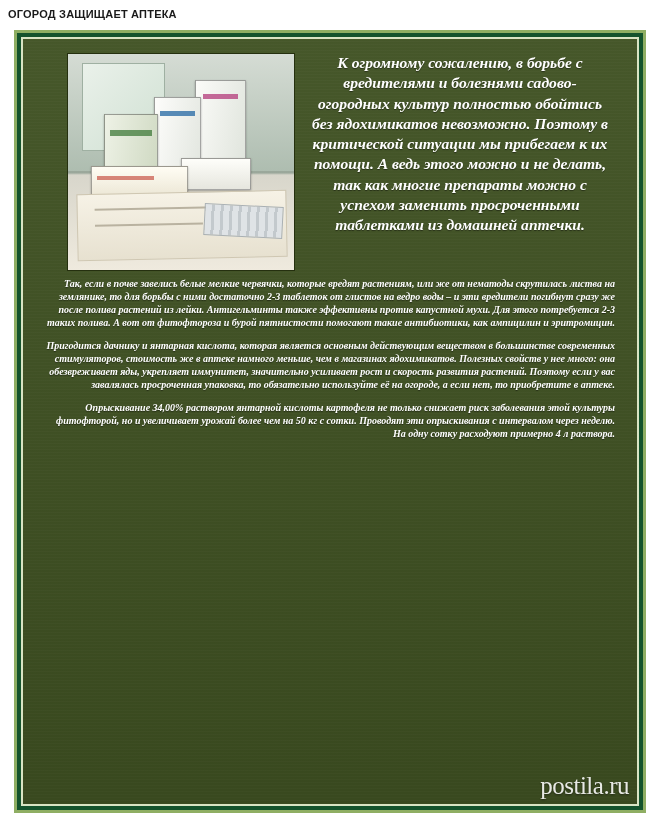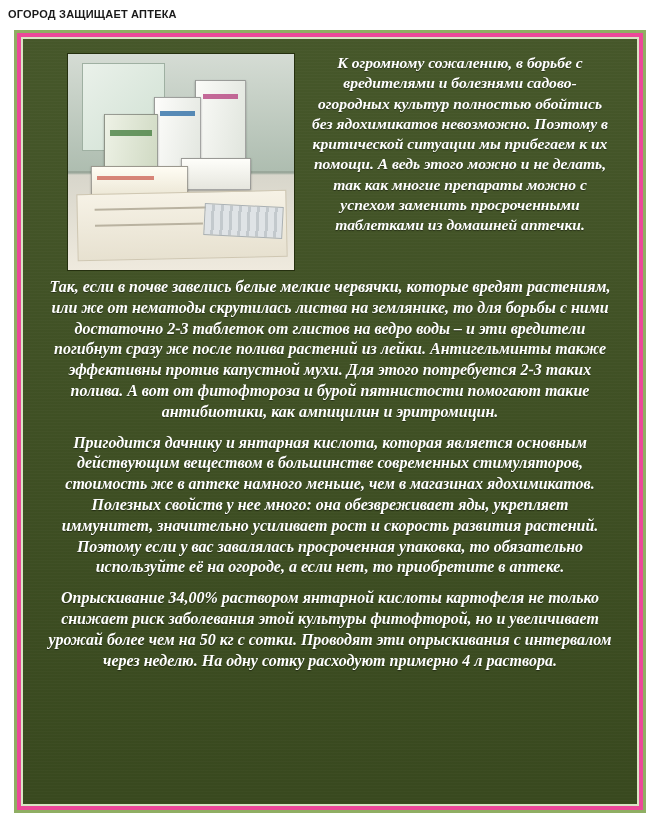--- a/index.html
+++ b/index.html
@@ -32,21 +32,21 @@
     text-transform: uppercase;
   }
 
   
   .article-frame {
     position: absolute;
     left: 14px;
     top: 30px;
     width: 632px;
     height: 783px;
-    background: #ec4899;
+    background: #14532d;
     border: 3px solid #8fae63;
     box-sizing: border-box;
     padding: 4px;
   }
   .article-inner {
     width: 100%;
     height: 100%;
     box-sizing: border-box;
     border: 2px solid #d9e4c4;
     background: #3f5122;
@@ -124,25 +124,25 @@
     text-align: center;
     margin: 2px 0 0 0;
     padding: 0 10px 0 0;
     text-shadow: 0 1px 1px rgba(0,0,0,0.45);
     overflow: hidden;
   }
 
   .para {
     clear: both;
     color: #ffffff;
-    font-size: 16px;
+    font-size: 10px;
     line-height: 1.30;
     font-weight: bold;
     font-style: italic;
-    text-align: center;
+    text-align: right;
     margin: 10px 6px 0 6px;
     text-shadow: 0 1px 1px rgba(0,0,0,0.45);
   }
   .para.first-after-photo { margin-top: 16px; }
 
   
   .watermark {
     position: absolute;
     right: 8px;
     bottom: 4px;
@@ -177,14 +177,15 @@
       <div class="ph-paper"></div>
       <div class="ph-blister"></div>
     </div>
 
     <p class="lead">К огромному сожалению, в борьбе с вредителями и болезнями садово-огородных культур полностью обойтись без ядохимикатов невозможно. Поэтому в критической ситуации мы прибегаем к их помощи. А ведь этого можно и не делать, так как многие препараты можно с успехом заменить просроченными таблетками из домашней аптечки.</p>
 
     <p class="para first-after-photo">Так, если в почве завелись белые мелкие червячки, которые вредят растениям, или же от нематоды скрутилась листва на землянике, то для борьбы с ними достаточно 2-3 таблеток от глистов на ведро воды – и эти вредители погибнут сразу же после полива растений из лейки. Антигельминты также эффективны против капустной мухи. Для этого потребуется 2-3 таких полива. А вот от фитофтороза и бурой пятнистости помогают такие антибиотики, как ампицилин и эритромицин.</p>
     <p class="para">Пригодится дачнику и янтарная кислота, которая является основным действующим веществом в большинстве современных стимуляторов, стоимость же в аптеке намного меньше, чем в магазинах ядохимикатов. Полезных свойств у нее много: она обезвреживает яды, укрепляет иммунитет, значительно усиливает рост и скорость развития растений. Поэтому если у вас завалялась просроченная упаковка, то обязательно используйте её на огороде, а если нет, то приобретите в аптеке.</p>
     <p class="para">Опрыскивание 34,00% раствором янтарной кислоты картофеля не только снижает риск заболевания этой культуры фитофторой, но и увеличивает урожай более чем на 50 кг с сотки. Проводят эти опрыскивания с интервалом через неделю. На одну сотку расходуют примерно 4 л раствора.</p>
 
+    <div class="watermark">postila.ru</div>
   </div>
 </div>
 
 </body></html>

